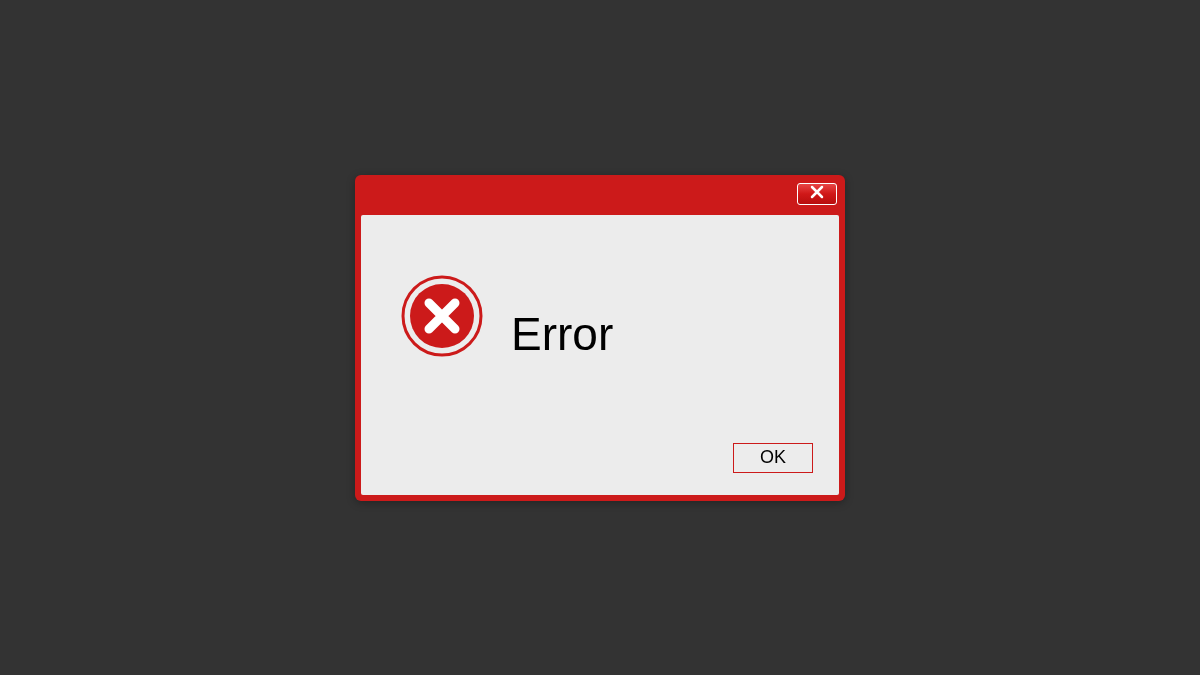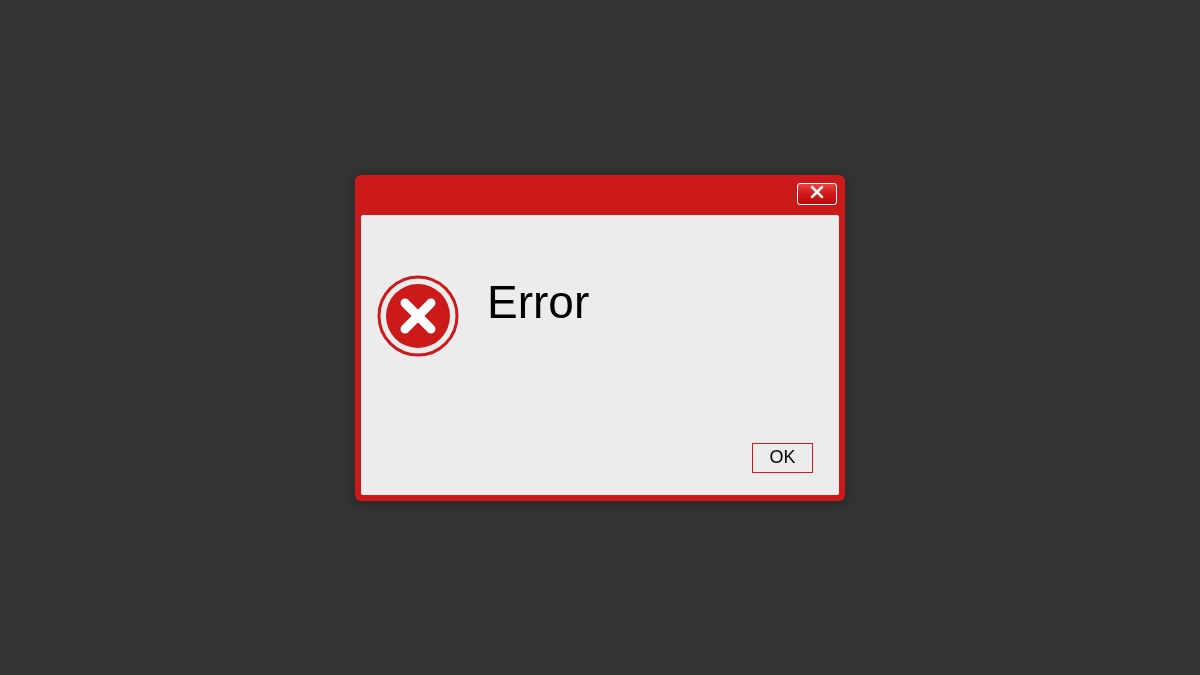--- a/index.html
+++ b/index.html
@@ -46,39 +46,39 @@
       height: 14px;
     }
     .dialog-body {
       background: #ececec;
       border-radius: 2px;
       height: 280px;
       position: relative;
     }
     .content-area {
       display: flex;
-      align-items: flex-start;
-      padding: 60px 30px 0 16px;
+      align-items: flex-end;
+      padding: 60px 30px 0 40px;
       gap: 28px;
     }
     .error-icon {
       flex-shrink: 0;
     }
     .error-text {
       font-size: 46px;
       color: #000000;
       font-weight: 400;
     }
     .button-area {
       position: absolute;
       bottom: 22px;
       right: 26px;
     }
     .ok-button {
-      width: 61px;
+      width: 80px;
       height: 30px;
       background: #ececec;
       border: 1px solid #cc1a1a;
       font-size: 18px;
       font-family: Arial, Helvetica, sans-serif;
       cursor: pointer;
       color: #000000;
     }
   </style>
 </head>

